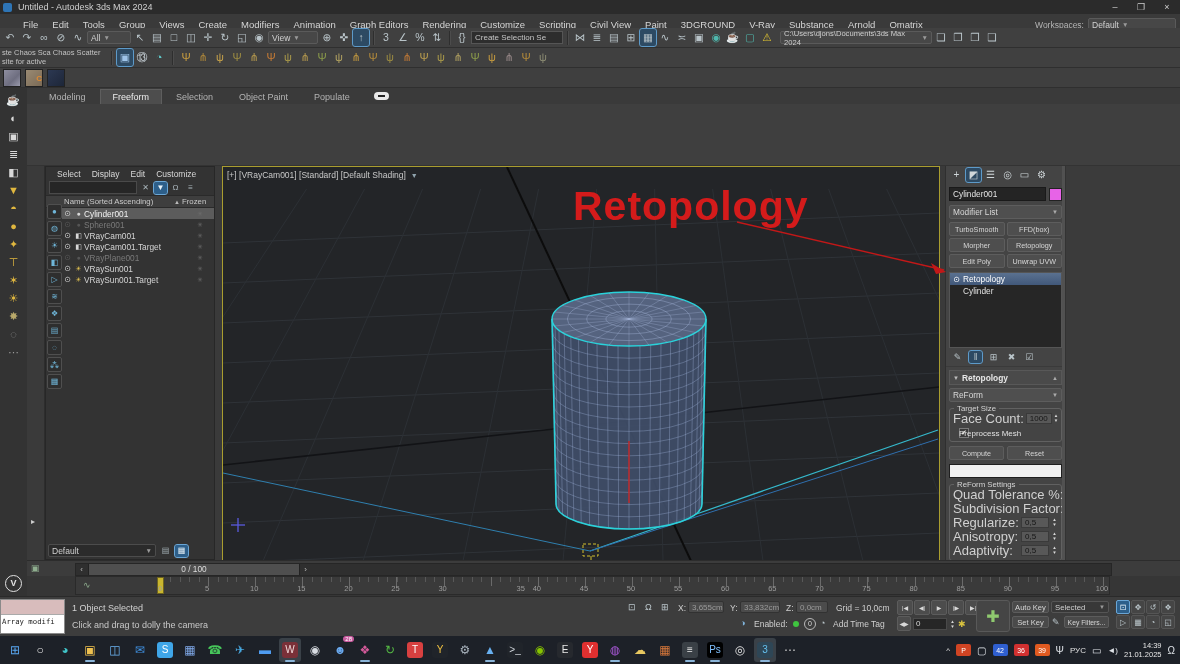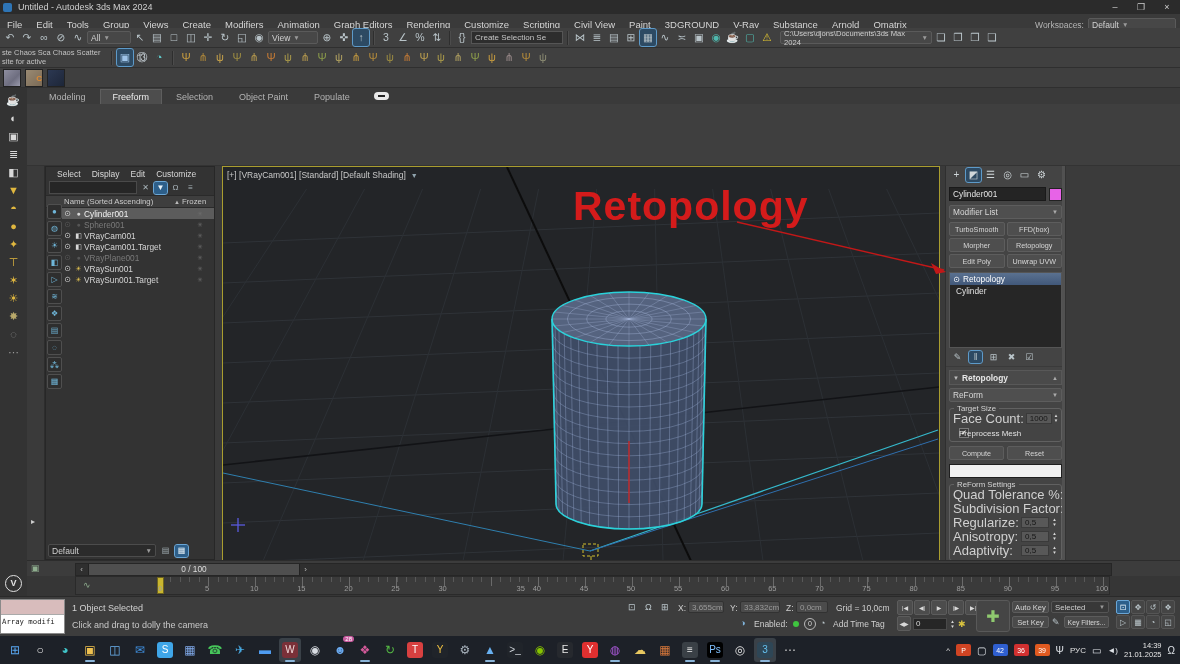--- a/index.html
+++ b/index.html
@@ -5,21 +5,21 @@
   html,body{margin:0;padding:0}
   body{width:1180px;height:664px;position:relative;overflow:hidden;background:#3a3a3a;
        font-family:"Liberation Sans",sans-serif;color:#ccc;-webkit-user-select:none}
   
   .titlebar{position:absolute;left:0;top:0;width:1180px;height:14px;background:#2b2b2b;display:flex;align-items:center}
   .appicon{width:9px;height:9px;background:#2e75b6;border-radius:2px;margin-left:3px}
   .wtitle{font-size:9px;color:#cfcfcf;margin-left:6px}
   .winbtns{margin-left:auto;display:flex}
   .winbtns span{width:26px;text-align:center;font-size:9px;color:#cfcfcf;line-height:14px}
   
-  .menubar{position:absolute;left:0;top:14px;width:1180px;height:22px;background:#3a3a3a;border-bottom:1px solid #2d2d2d;display:flex;align-items:center;padding-left:0;box-sizing:border-box}
+  .menubar{position:absolute;left:0;top:14px;width:1180px;height:22px;background:#3a3a3a;border-bottom:1px solid #2d2d2d;display:flex;align-items:center;padding-left:16px;box-sizing:border-box}
   .menubar .mi{font-size:9.5px;color:#d6d6d6;padding:0 7px;white-space:nowrap}
   .wslab{margin-left:auto;font-size:8.5px;color:#b5b5b5}
   
   .tbar{position:absolute;left:0;width:1180px;display:flex;align-items:center;box-sizing:border-box}
   .tb1{top:28px;height:20px;background:#404040;border-bottom:1px solid #2f2f2f;padding:0 2px;gap:1px}
   .tb2{top:48px;height:20px;background:#404040;border-bottom:1px solid #2f2f2f;padding:0 2px;gap:2px}
   .tb3{top:68px;height:20px;background:#3f3f3f;border-bottom:1px solid #2f2f2f;padding:0 3px;gap:4px}
   .ig{display:flex;align-items:center;gap:1px}
   .ic{width:16px;height:17px;line-height:17px;text-align:center;font-size:10.5px;color:#b9c4c9;flex:none}
   .ic.act{background:#2d4a63;outline:1px solid #5d9ac9;border-radius:2px}
@@ -84,21 +84,21 @@
   .cpname .fld{flex:1;height:12px;background:#242424;border:1px solid #1a1a1a;color:#e4e4e4;font-size:8.3px;display:flex;align-items:center;padding:0 3px}
   .swatch{width:11px;height:11px;background:#e763e7;border:1px solid #222;flex:none}
   .cpcombo{margin:3px 3px 2px;height:12px;background:#4f4f4f;border:1px solid #5d5d5d;border-radius:2px;display:flex;align-items:center;padding:0 3px;color:#d8d8d8;font-size:8.3px}
   .cpcombo .car{margin-left:auto;font-size:6px;color:#aaa}
   .cpbtns{display:grid;grid-template-columns:1fr 1fr;gap:2px;padding:1px 3px}
   .cpb{height:12px;background:#4e4e4e;border:1px solid #5d5d5d;border-radius:2px;color:#d6d6d6;font-size:7.2px;display:flex;align-items:center;justify-content:center;white-space:nowrap}
   .cpstack{margin:3px 3px 0;background:#262626;border:1px solid #555;height:74px;font-size:8.3px}
   .strow{height:12px;display:flex;align-items:center}
   .strow.sel{background:linear-gradient(#5a7190,#41587a);color:#fff}
   .strow .eye{width:13px;text-align:center;font-size:8px}
-  .strow.plain{padding-left:6px;color:#e2e2e2}
+  .strow.plain{padding-left:13px;color:#e2e2e2}
   .cptools{display:flex;gap:5px;padding:3px 5px;align-items:center;border-bottom:1px solid #3a3a3a}
   .cptools .ic{width:13px;height:12px;line-height:12px;font-size:9px}
   .rollhead{margin:3px 3px 0;background:#4a4a4a;border:1px solid #585858;height:13px;display:flex;align-items:center;gap:3px;padding:0 3px;font-weight:bold;color:#e6e6e6;font-size:8.4px}
   .rollhead .rr{margin-left:auto;font-size:6px;color:#aaa}
   .grp{border:1px solid #616161;border-radius:3px;margin:2px 3px;padding:2px 3px 3px;position:relative}
   .grp .glab{position:absolute;top:-5px;left:4px;background:#444;padding:0 3px;font-size:7.8px;color:#d4d4d4}
   .frow{display:flex;align-items:center;gap:2px;height:14px}
   .frow .flab{flex:1;text-align:left;font-size:13px;color:#d0d0d0;white-space:nowrap}
   .nfld{width:34px;height:11px;background:#585858;border:1px solid #3a3a3a;color:#151515;font-size:8px;display:flex;align-items:center;padding:0 3px;box-sizing:border-box}
   .spin{width:7px;display:flex;flex-direction:column;line-height:5px;font-size:4.5px;color:#d8d8d8;text-align:center}

